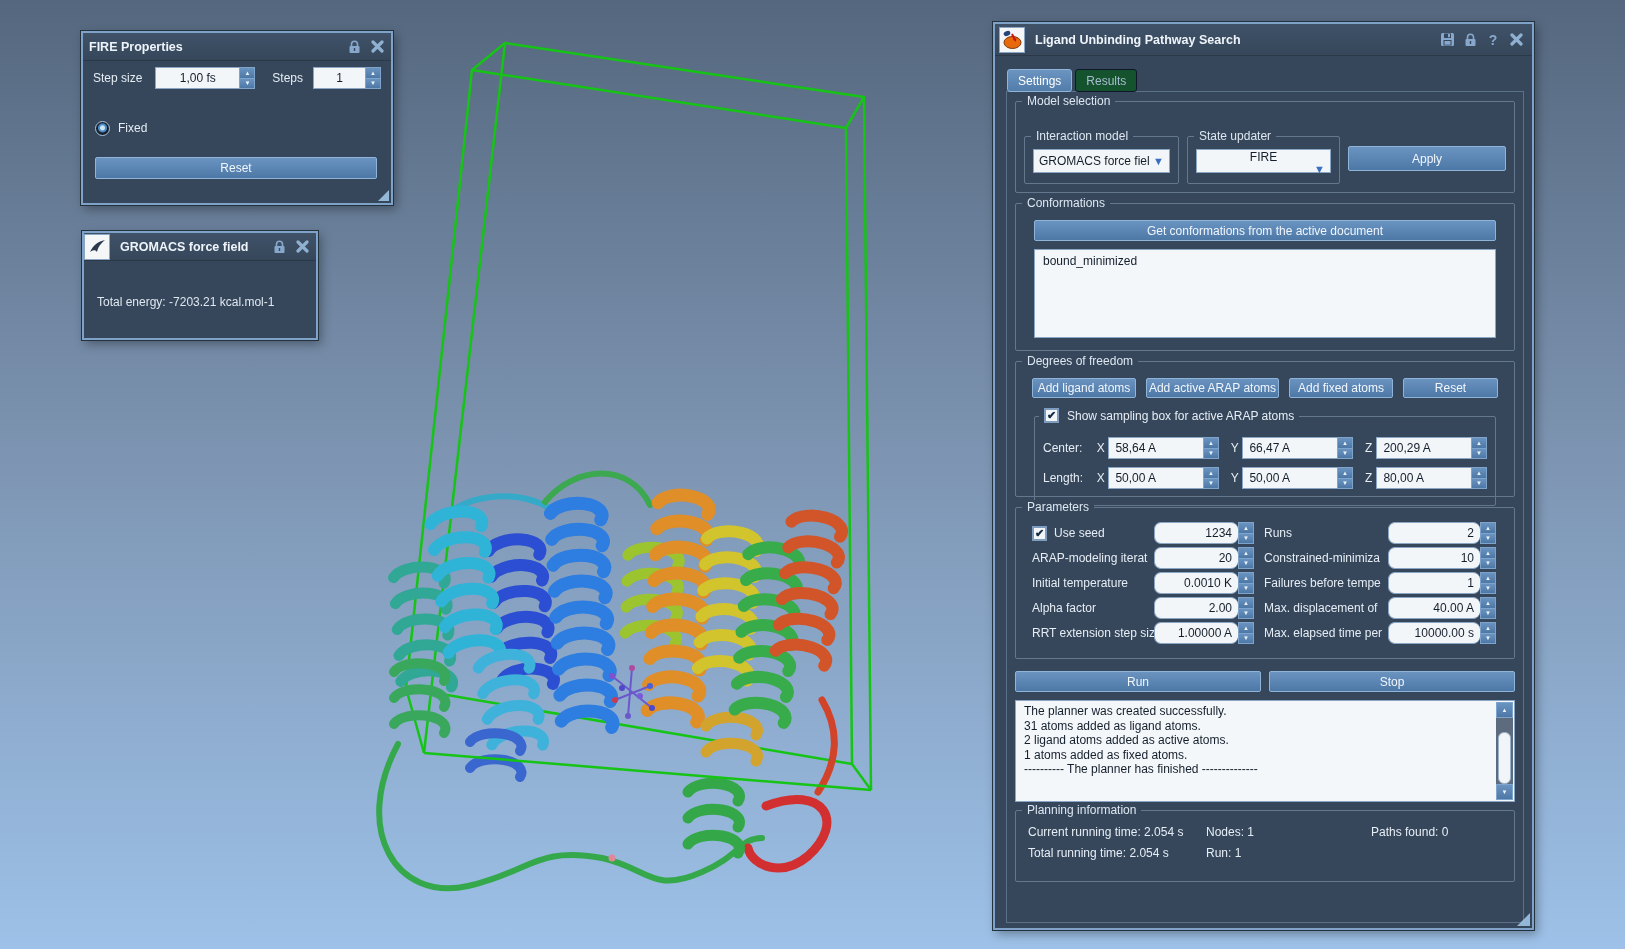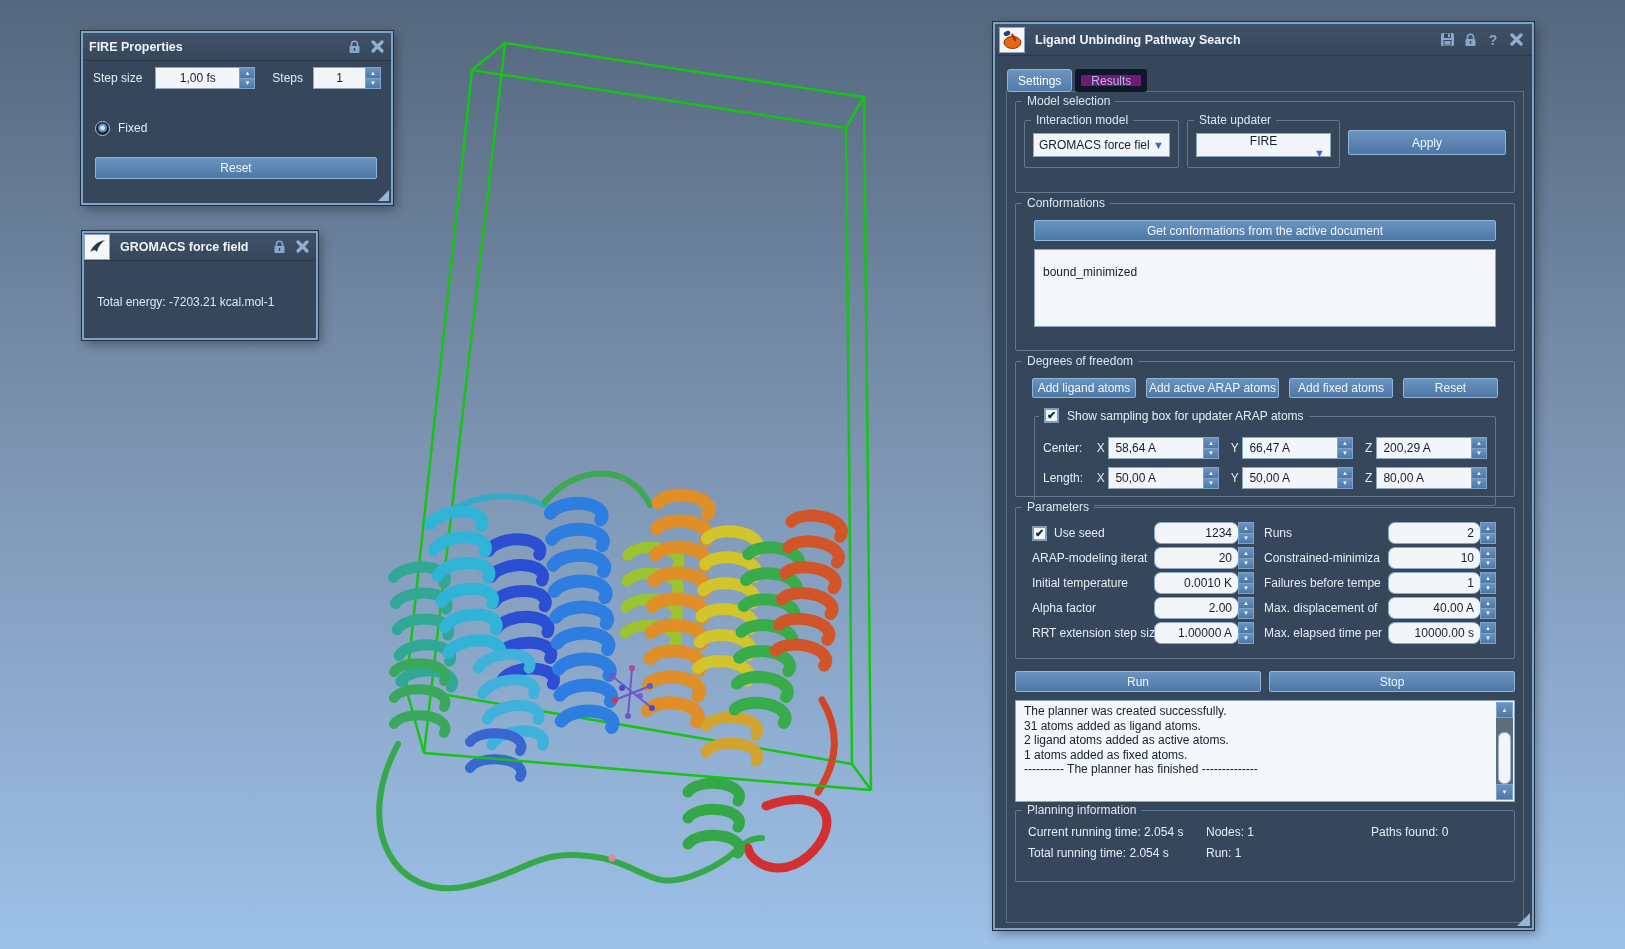--- a/index.html
+++ b/index.html
@@ -44,35 +44,35 @@
   #gromacs-panel .titlebar { padding-left:0; }
   .icon-box { width:26px; height:26px; background:#f4f6f8; border:1px solid #8aa6c4; display:flex; align-items:center; justify-content:center; margin-right:10px; }
   #gromacs-panel .body { padding:34px 0 0 13px; color:#dfe7f0; }
 
   
   #ligand-panel { left:993px; top:22px; width:541px; height:908px; }
   #ligand-panel .titlebar { height:32px; padding:0 8px 0 4px; }
   .tabs { position:absolute; left:12px; top:45px; display:flex; gap:3px; z-index:2; }
   .tab { height:23px; padding:0 10px; display:flex; align-items:center; border-radius:3px; font-size:12px; }
   .tab.active { background:linear-gradient(#6b94c1,#527ca9); border:1px solid #8fb4da; color:#fff; }
-  .tab.inactive { background:#701a75; border:6px solid #0f172a; color:#a9bdd2; }
+  .tab.inactive { background:#14532d; border:1px solid #0f172a; color:#a9bdd2; }
   .content-frame { position:absolute; left:11px; right:8px; top:67px; bottom:5px; border:1px solid #5b7188; padding:9px 6px 4px 6px; }
 
   .sec { margin:0 2px 10px 2px; }
-  #sec-model { height:92px; padding:18px 8px 8px; }
+  #sec-model { height:92px; padding:34px 8px 8px; }
   .model-row { display:flex; align-items:flex-start; gap:8px; }
   .sub-gb { position:relative; border:1px solid #63788c; border-radius:2px; padding:12px 8px 10px; }
   .sub-gb .gb-label { top:-8px; }
   #dd-interaction { width:137px; }
   #dd-state { width:135px;flex-direction:column; }
   #apply-btn { margin-left:auto; margin-top:10px; width:162px; height:25px; }
 
   #sec-conform { height:148px; padding:16px 18px 10px; }
   #conform-btn { width:100%; height:21px; margin-bottom:8px; }
-  #conform-list { height:78px; padding:15px 8px; font-size:12px; }
+  #conform-list { height:89px; padding:4px 8px; font-size:12px; }
 
   #sec-dof { height:136px; padding:16px 16px 8px; }
   .dof-btn-row { display:flex; gap:10px; margin-bottom:18px;align-items:flex-end; }
   .dof-btn-row .btn { height:20px; font-size:12px; }
   #sampling-gb { margin:0 2px; padding:12px 8px 8px; }
   .samp-label-row { position:absolute; top:-9px; left:4px; background:#36475b; padding:0 5px; display:flex; align-items:center; gap:8px; }
   .xyz-row { display:flex; align-items:center; margin:4px 0 8px; }
   .xyz-row .rowlab { width:52px; }
   .xyz-row .ax { width:16px; text-align:center; }
   .xyz-row .spinbox { width:115px; margin-right:8px; }
@@ -319,21 +319,21 @@
         <div class="btn" style="width:104px;">Add ligand atoms</div>
         <div class="btn" style="width:133px;">Add active ARAP atoms</div>
         <div class="btn" style="width:104px;">Add fixed atoms</div>
         <div class="btn" style="flex:1;">Reset</div>
       </div>
       <div class="groupbox" id="sampling-gb">
         <span class="samp-label-row">
           <span class="checkbox">
               <span>✔</span>
             </span>
-          <span>Show sampling box for updater ARAP atoms</span>
+          <span>Show sampling box for active ARAP atoms</span>
         </span>
         <div class="xyz-row" style="margin-top:8px;">
           <span class="rowlab">Center:</span>
           <span class="ax">X</span>
           <span class="spinbox">
             <span class="spin-val">58,64 A</span>
             <span class="spin-btns">
                 <div>▲</div>
                 <div>▼</div>
               </span>

